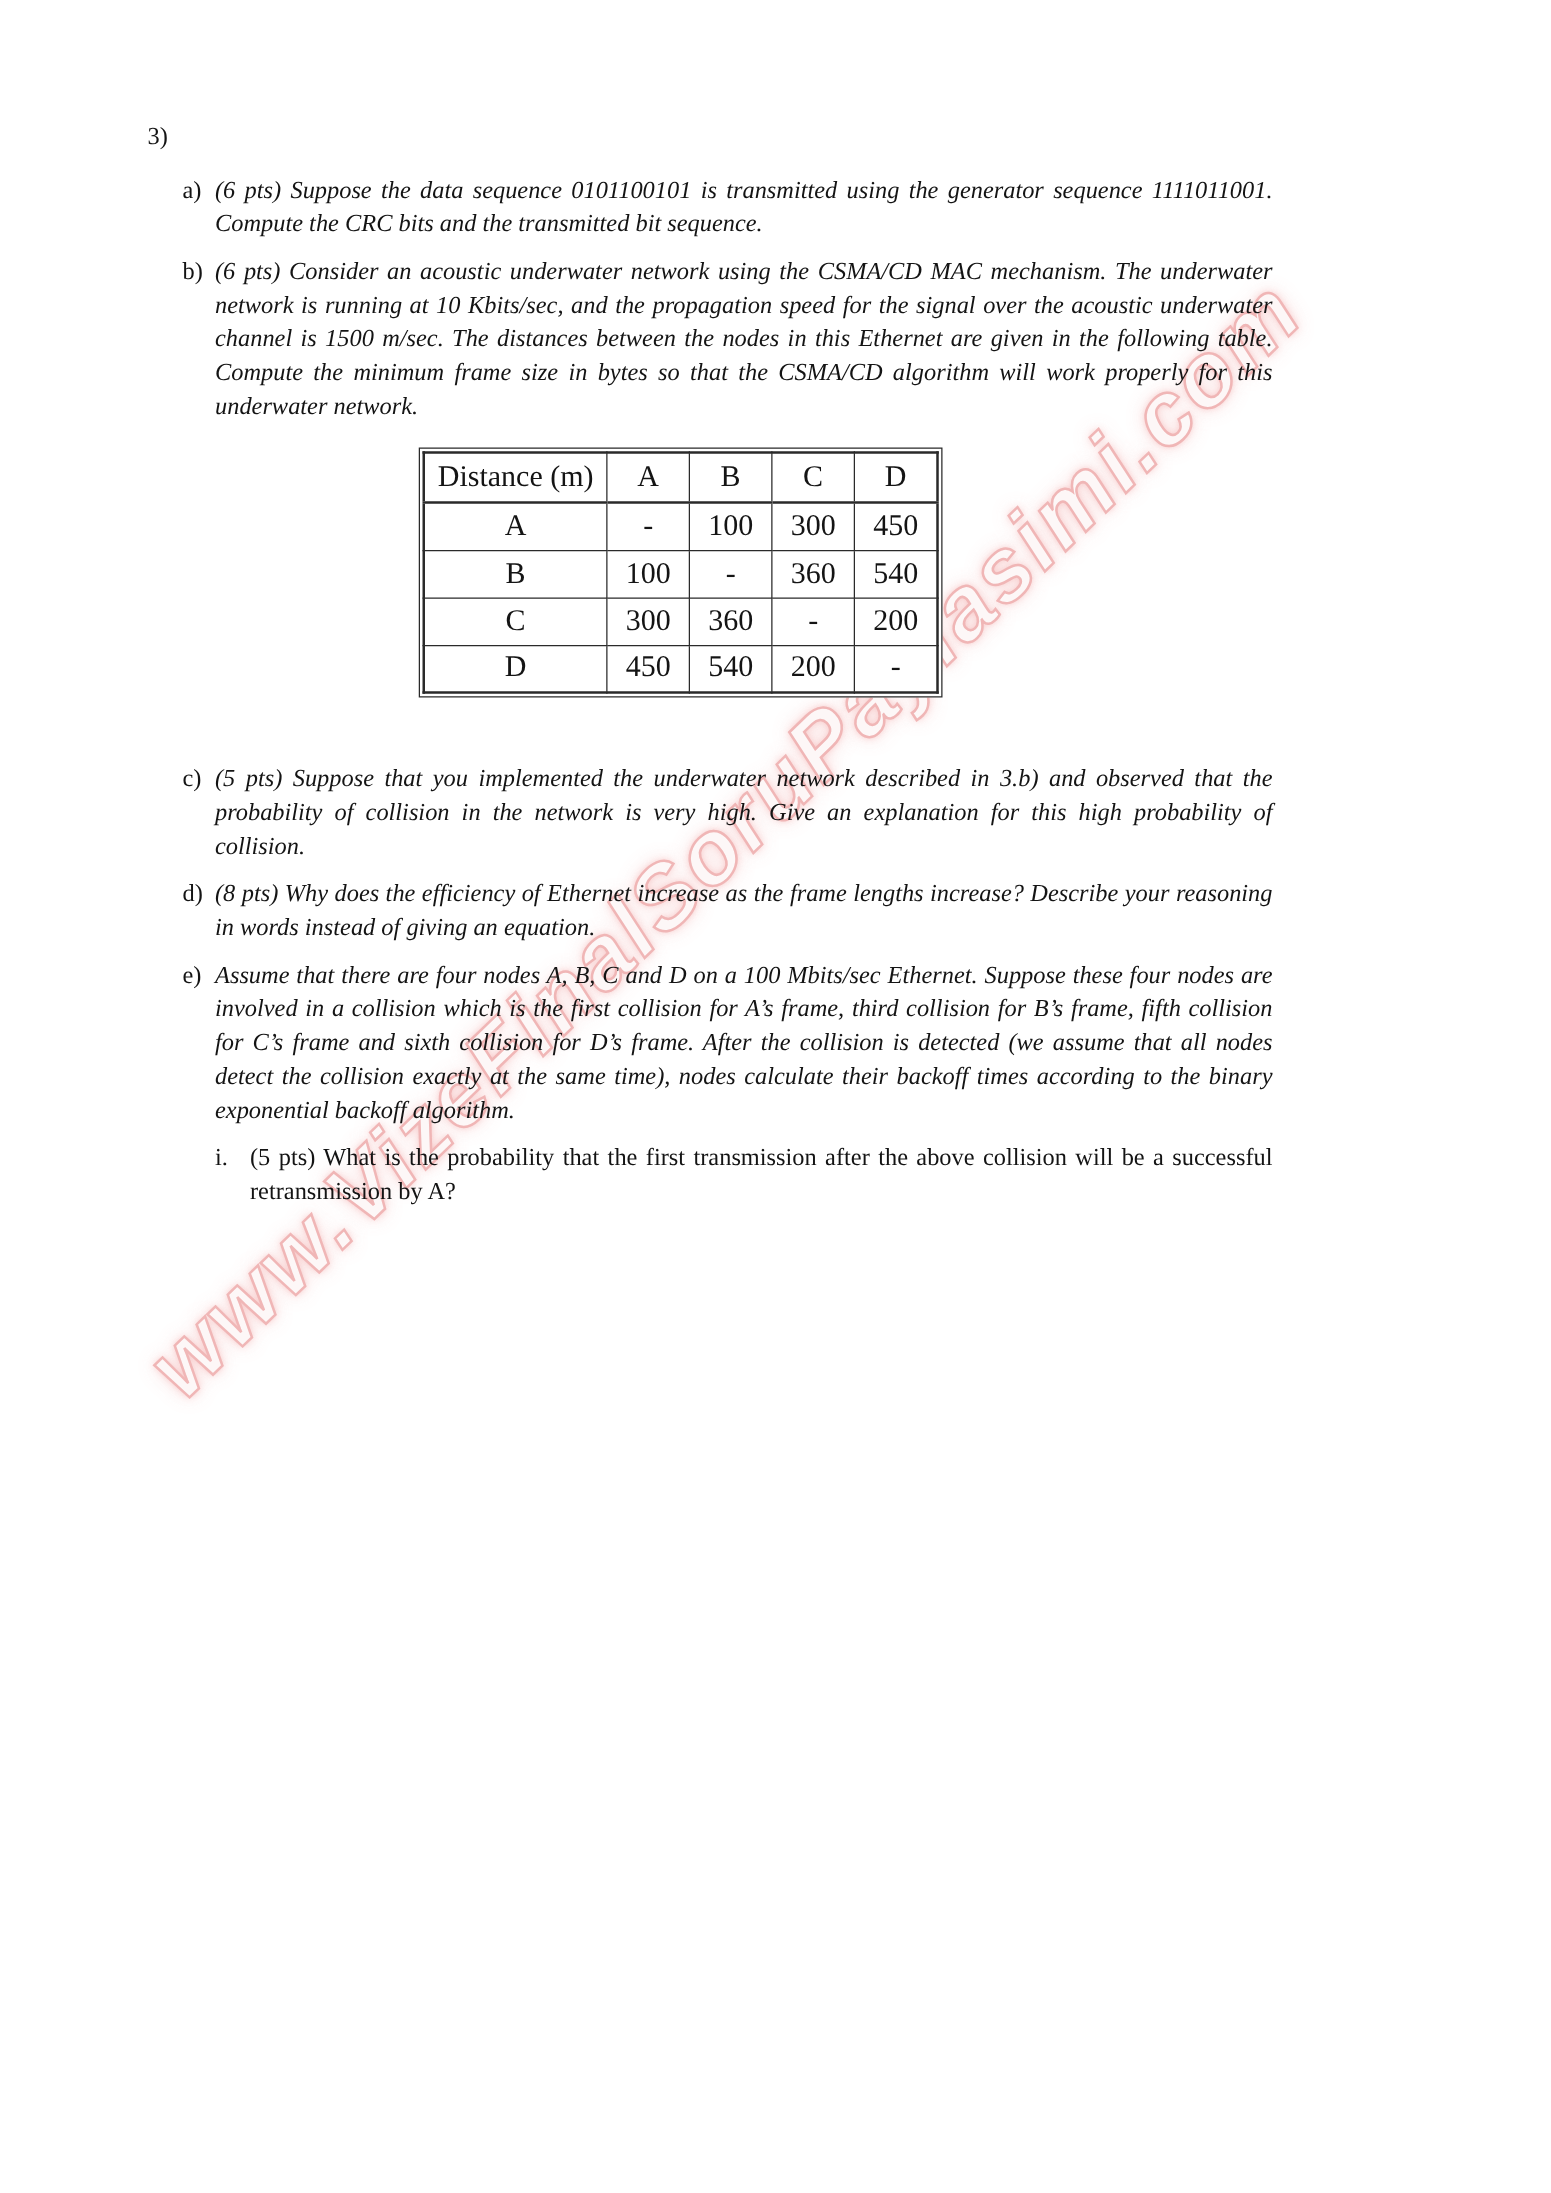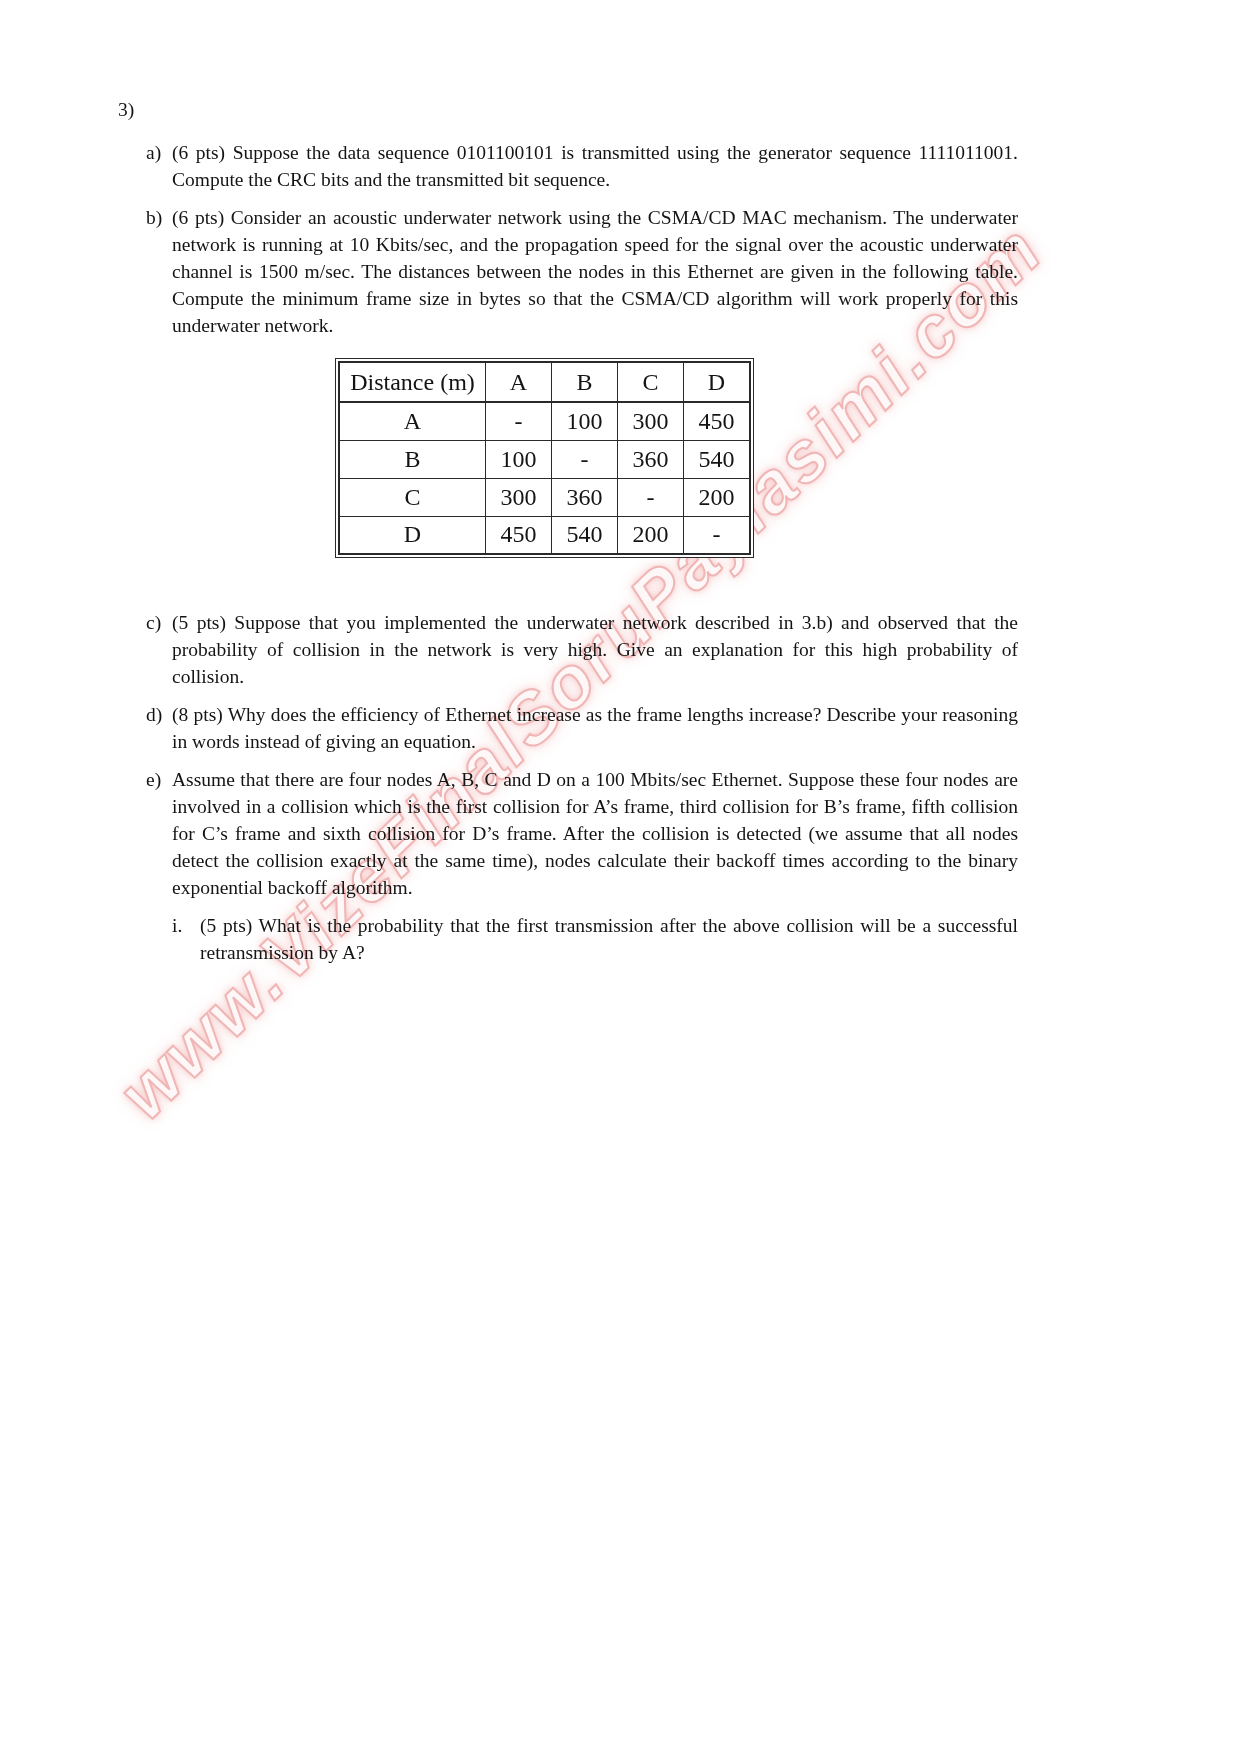--- a/index.html
+++ b/index.html
@@ -36,21 +36,21 @@
     position:absolute;
     left:118px; top:96px;
     width:900px;
     z-index:1;
     font-size:19.5px;
     line-height:27px;
   }
   .qnum { margin:0 0 16px 0; }
   .part { display:flex; margin:0 0 11px 0; }
   .part-label { flex:0 0 26px; margin-left:28px; }
-  .part-body { flex:1; text-align:justify; }
+  .part-body { flex:1; text-align:justify;font-style:italic; }
   .sub { display:flex; margin:0 0 12px 0; }
   .sub-label { flex:0 0 28px; margin-left:54px; }
   .sub-body { flex:1; text-align:justify; }
   
   .tbl-wrap {
     display:inline-block;
     border:1px solid #2a2a2a;
     padding:2px;
     margin:8px 0 44px 217px;
     background:#fff;

